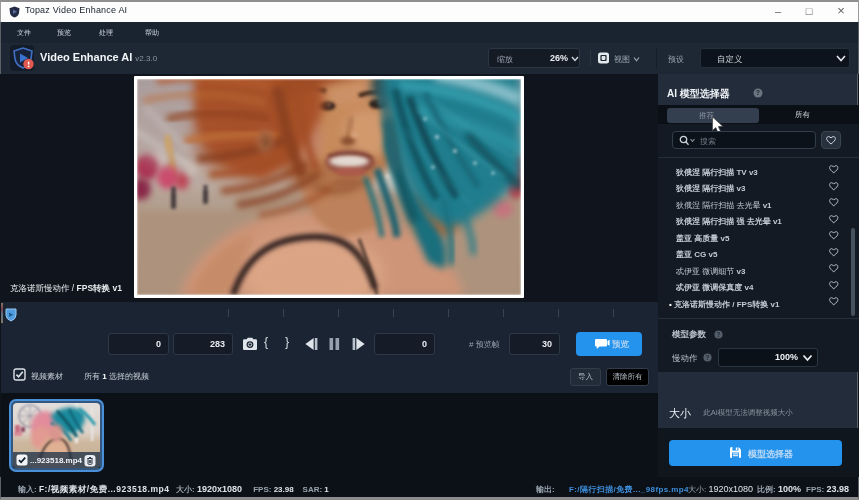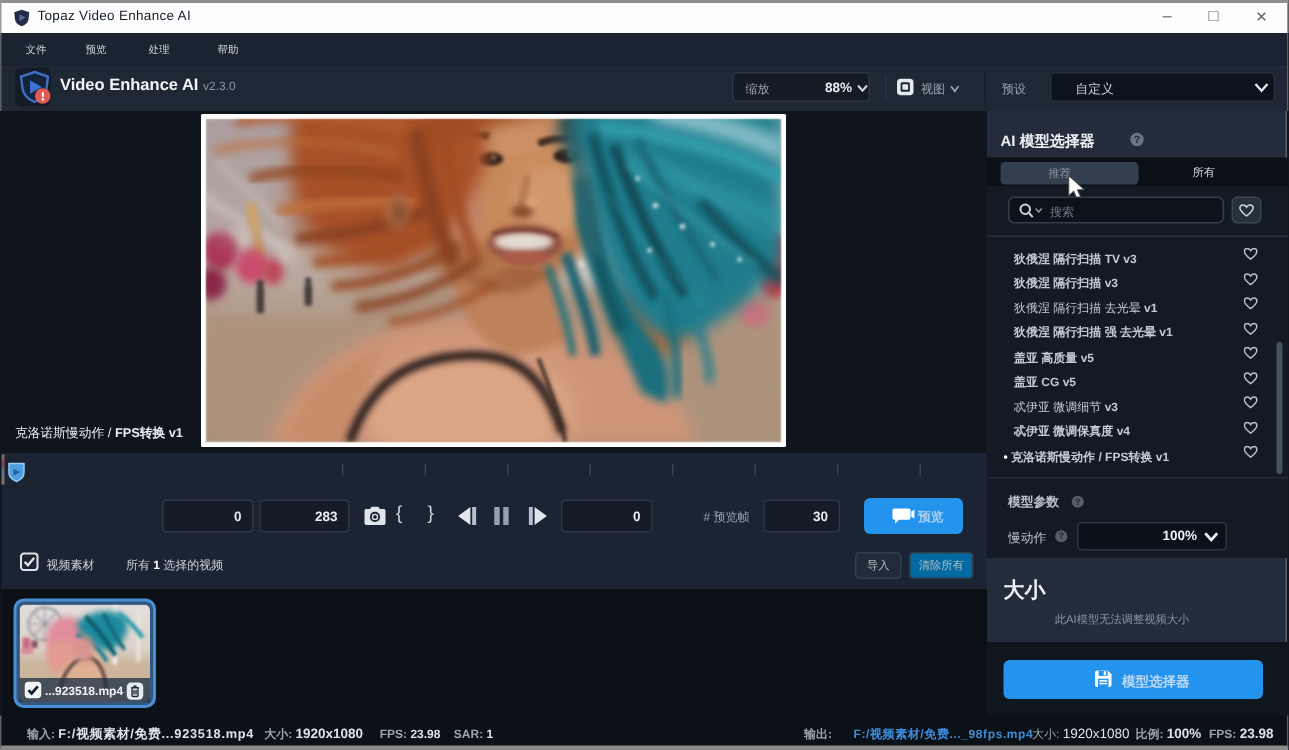--- a/index.html
+++ b/index.html
@@ -42,21 +42,21 @@
 <path d="M12 2 L21 5 L20 13 Q19 19 12 22 Q5 19 4 13 L3 5 Z" fill="#16223a" stroke="#3f6fc4" stroke-width="1.6"></path>
 <path d="M9 7.5 L17 12 L9 16.5 Z" fill="#3a72cf"></path>
 <circle cx="17.5" cy="18" r="5.2" fill="#e05a52"></circle>
 <rect x="16.9" y="15.4" width="1.4" height="3.4" rx=".7" fill="#fff"></rect>
     <circle cx="17.6" cy="20.3" r=".9" fill="#fff"></circle>
 </svg>
 <div class="abs" style="left:40px;top:51px;font-size:11px;font-weight:bold;color:#f2f5f8">Video Enhance AI <span style="font-size:8px;font-weight:normal;color:#8d97a3">v2.3.0</span></div>
 
 <div class="abs" style="left:488px;top:48px;width:92px;height:20px;background:#141b25;border:1px solid #2b3644;border-radius:3px"></div>
 <div class="abs" style="left:497px;top:54px;font-size:8px;color:#9aa4b0">缩放</div>
-<div class="abs" style="left:540px;top:53px;width:28px;font-size:9px;font-weight:bold;color:#e8edf2;text-align:right">88%</div>
+<div class="abs" style="left:540px;top:53px;width:28px;font-size:9px;font-weight:bold;color:#e8edf2;text-align:right">26%</div>
 <svg class="abs" style="left:571px;top:56px" width="8" height="6" viewBox="0 0 8 6">
     <path d="M1 1 L4 4.5 L7 1" fill="none" stroke="#cdd4dc" stroke-width="1.4"></path>
   </svg>
 <div class="abs" style="left:590px;top:50px;width:1px;height:16px;background:#2b3542"></div>
 
 <svg class="abs" style="left:597px;top:52px" width="13" height="12" viewBox="0 0 13 12">
     <rect x="1" y="0.5" width="11" height="11" rx="2.5" fill="#e4e9ee"></rect>
     <rect x="3.4" y="2.9" width="6.2" height="6.2" rx="1" fill="#1e2834"></rect>
     <rect x="4.6" y="4.1" width="3.8" height="3.8" rx=".8" fill="#e4e9ee"></rect>
   </svg>
@@ -300,21 +300,21 @@
 <div class="abs" style="left:672px;top:353px;font-size:8.5px;color:#b9c2cb">慢动作</div>
 <svg class="abs" style="left:703px;top:353px" width="9" height="9" viewBox="0 0 10 10">
     <circle cx="5" cy="5" r="4.5" fill="#545e6a"></circle>
     <text x="5" y="7.4" font-size="7" font-weight="bold" fill="#1e2834" text-anchor="middle" font-family="Liberation Sans">?</text>
   </svg>
 <div class="abs" style="left:718px;top:348px;width:100px;height:19px;background:#0b1119;border:1px solid #2a3542;border-radius:3px"></div>
 <div class="abs" style="left:760px;top:352px;width:38px;font-size:9px;font-weight:bold;color:#f0f3f7;text-align:right">100%</div>
 <svg class="abs" style="left:802px;top:354px" width="11" height="8" viewBox="0 0 11 8">
     <path d="M1.5 1.5 L5.5 6 L9.5 1.5" fill="none" stroke="#e8ecf0" stroke-width="1.8"></path>
   </svg>
-<div class="abs" style="left:669px;top:385px;font-size:14px;font-weight:bold;color:#eef2f6">大小</div>
+<div class="abs" style="left:669px;top:406px;font-size:11px;font-weight:normal;color:#eef2f6">大小</div>
 <div class="abs" style="left:658px;top:408px;width:180px;font-size:7.5px;color:#8b949e;text-align:center">此AI模型无法调整视频大小</div>
 <div class="abs" style="left:658px;top:428px;width:201px;height:49px;background:#10161e"></div>
 <div class="abs" style="left:669px;top:440px;width:173px;height:26px;background:#2493ee;border-radius:4px"></div>
 <svg class="abs" style="left:729px;top:446px" width="13" height="13" viewBox="0 0 13 13">
     <path d="M1 2.5 Q1 1 2.5 1 L9.5 1 L12 3.5 L12 10.5 Q12 12 10.5 12 L2.5 12 Q1 12 1 10.5 Z" fill="#fff"></path>
     <rect x="3.4" y="1" width="6" height="3.6" fill="#2493ee"></rect>
     <rect x="6.8" y="1.5" width="1.6" height="2.6" fill="#fff"></rect>
     <rect x="3" y="6.5" width="7" height="5.5" fill="#2493ee"></rect>
     <rect x="3.8" y="7.4" width="5.4" height="1" fill="#fff"></rect>
     <rect x="3.8" y="9.2" width="5.4" height="1" fill="#fff"></rect>
@@ -366,21 +366,21 @@
   </svg>
 <div class="abs" style="left:612px;top:339px;font-size:8.5px;font-weight:bold;color:#a8cff2">预览</div>
 <div class="abs" id="selrow"></div>
 <svg class="abs" style="left:13px;top:368px" width="13" height="13" viewBox="0 0 13 13">
     <rect x="1" y="1" width="11" height="11" rx="2" fill="none" stroke="#dde2e8" stroke-width="1.4"></rect>
     <path d="M3.4 6.6 L5.6 8.8 L9.8 3.8" fill="none" stroke="#dde2e8" stroke-width="1.6"></path>
   </svg>
 <div class="abs" style="left:31px;top:371px;font-size:8px;color:#c8d0d8">视频素材</div>
 <div class="abs" style="left:84px;top:371px;font-size:8px;color:#c8d0d8">所有 <b style="color:#fff">1</b> 选择的视频</div>
 <div class="abs" style="left:570px;top:368px;width:31px;height:18px;background:#222c39;border:1px solid #323d4b;border-radius:3px;font-size:7.5px;color:#b6bfc8;text-align:center;line-height:16px">导入</div>
-<div class="abs" style="left:606px;top:368px;width:43px;height:18px;background:#0369a1;border:1px solid #323d4b;border-radius:3px;font-size:7.5px;color:#b6bfc8;text-align:center;line-height:16px">清除所有</div>
+<div class="abs" style="left:606px;top:368px;width:43px;height:18px;background:#000000;border:1px solid #323d4b;border-radius:3px;font-size:7.5px;color:#b6bfc8;text-align:center;line-height:16px">清除所有</div>
 <div class="abs" id="vstrip"></div>
 <div class="abs" style="left:9px;top:399px;width:95px;height:73px;background:#33577e;border:2px solid #4a90d8;border-radius:7px"></div>
 <div class="abs" style="left:13px;top:403px;width:87px;height:65px;border-radius:4px;overflow:hidden">
 <svg width="87" height="65" viewBox="0 0 87 65">
 <defs>
 <linearGradient id="tbg" x1="0" y1="0" x2="0" y2="1">
           <stop offset="0" stop-color="#e3dedc"></stop>
           <stop offset=".45" stop-color="#ddd2c8"></stop>
           <stop offset=".6" stop-color="#cdb89f"></stop>
           <stop offset="1" stop-color="#c4ad92"></stop>
@@ -419,16 +419,16 @@
     <path d="M3 6.2 L5.1 8.3 L9.2 3.6" fill="none" stroke="#13202e" stroke-width="1.8"></path>
   </svg>
 <div class="abs" style="left:30px;top:456px;width:48px;font-size:8px;font-weight:bold;color:#f0f4f8;text-align:left;white-space:nowrap">...923518.mp4</div>
 <svg class="abs" style="left:84px;top:454px" width="12" height="13" viewBox="0 0 12 13">
     <rect x=".5" y="1" width="11" height="11.5" rx="3" fill="#e8ecf0"></rect>
     <path d="M3.5 4.5 L8.5 4.5 M4 4.5 L4 9.5 Q4 10.3 4.8 10.3 L7.2 10.3 Q8 10.3 8 9.5 L8 4.5 M5 3.5 L7 3.5 M5.3 6 L5.3 9 M6.7 6 L6.7 9" stroke="#1a2734" stroke-width=".9" fill="none"></path>
   </svg>
 <div class="abs" id="statusbar"></div>
 <div class="abs" style="left:18px;top:484px;font-size:8px;color:#99a3ad;font-weight:bold;white-space:nowrap">输入: <span style="color:#dde3e9;font-size:8.5px;letter-spacing:.5px">F:/视频素材/免费...923518.mp4</span>&nbsp;&nbsp;&nbsp;大小: <span style="color:#dde3e9;font-size:9px">1920x1080</span>&nbsp;&nbsp;&nbsp;&nbsp;&nbsp;FPS: <span style="color:#dde3e9">23.98</span>&nbsp;&nbsp;&nbsp;&nbsp;SAR: <span style="color:#dde3e9">1</span></div>
 <div class="abs" style="left:536px;top:484px;font-size:8px;color:#99a3ad;font-weight:bold;white-space:nowrap">输出:</div>
-<div class="abs" style="left:569px;top:484px;font-size:8px;color:#3e8ed9;font-weight:bold;white-space:nowrap;letter-spacing:.4px">F:/视频素材/免费..._98fps.mp4</div>
+<div class="abs" style="left:569px;top:484px;font-size:8px;color:#3e8ed9;font-weight:bold;white-space:nowrap;letter-spacing:.4px">F:/隔行扫描/免费..._98fps.mp4</div>
 <div class="abs" style="left:688px;top:484px;font-size:8px;color:#99a3ad;font-weight:normal;white-space:nowrap">大小: <span style="color:#dde3e9;font-size:9px">1920x1080</span></div>
 <div class="abs" style="left:757px;top:484px;font-size:8px;color:#99a3ad;font-weight:bold;white-space:nowrap">比例: <span style="color:#dde3e9;font-size:9px">100%</span></div>
 <div class="abs" style="left:806px;top:484px;font-size:8px;color:#99a3ad;font-weight:bold;white-space:nowrap">FPS: <span style="color:#dde3e9;font-size:9px">23.98</span></div>
 
 </body></html>

